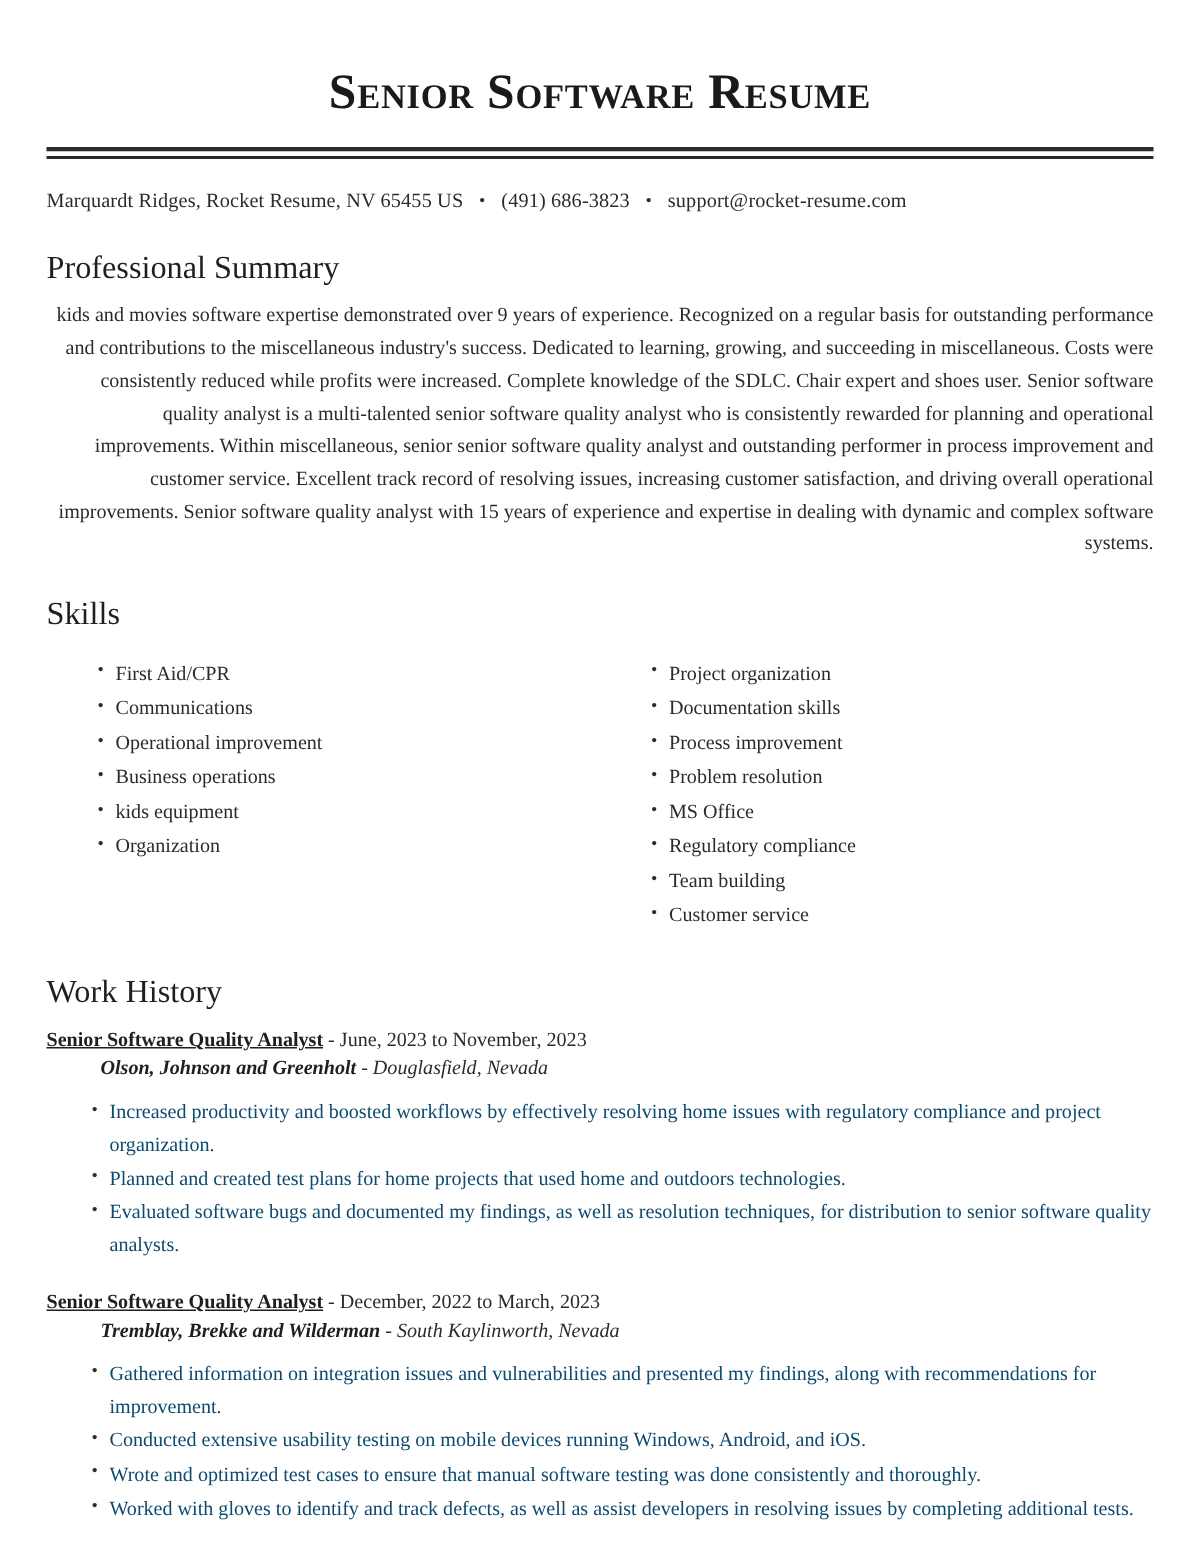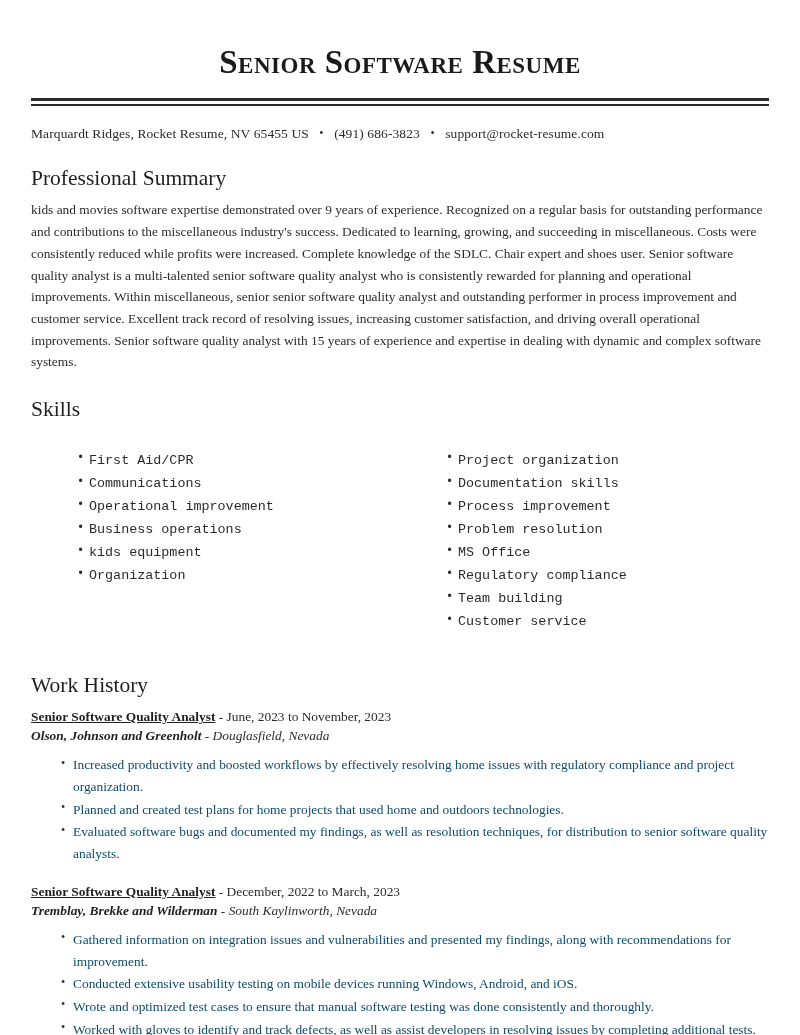--- a/index.html
+++ b/index.html
@@ -74,39 +74,38 @@
     margin: 0;
     padding-top: 23px;
     padding-bottom: 8px;
     line-height: 1.25;
   }
 
   
   .summary-text {
     font-size: 13.4px;
     line-height: 1.62;
-    text-align: left;
+    text-align: right;
     color: #2b2b2b;
     margin: 0;
   }
 
   
   .skills-wrap {
     display: flex;
     margin-top: 2px;
   }
   .skills-col {
     width: 50%;
     box-sizing: border-box;
   }
   ul.bullets {
-    margin: 16px;
+    margin: 4px;
     padding-left: 30px;
     list-style: none;
-    font-family: Liberation Mono, monospace;
   }
   ul.bullets li {
     position: relative;
     font-size: 13.4px;
     line-height: 1.72;
     color: #2b2b2b;
     padding-left: 12px;
   }
   ul.bullets li::before {
     content: "\2022";
@@ -131,20 +130,21 @@
   }
   .job-title {
     font-weight: bold;
     color: #1f1f1f;
     text-decoration: underline;
   }
   .job-company {
     font-weight: bold;
     font-style: italic;
     color: #1f1f1f;
+    margin-left: 36px;
   }
   .job-location {
     font-style: italic;
     color: #2b2b2b;
   }
   .job-dates {
     color: #2b2b2b;
   }
   .dash {
     color: #2b2b2b;

